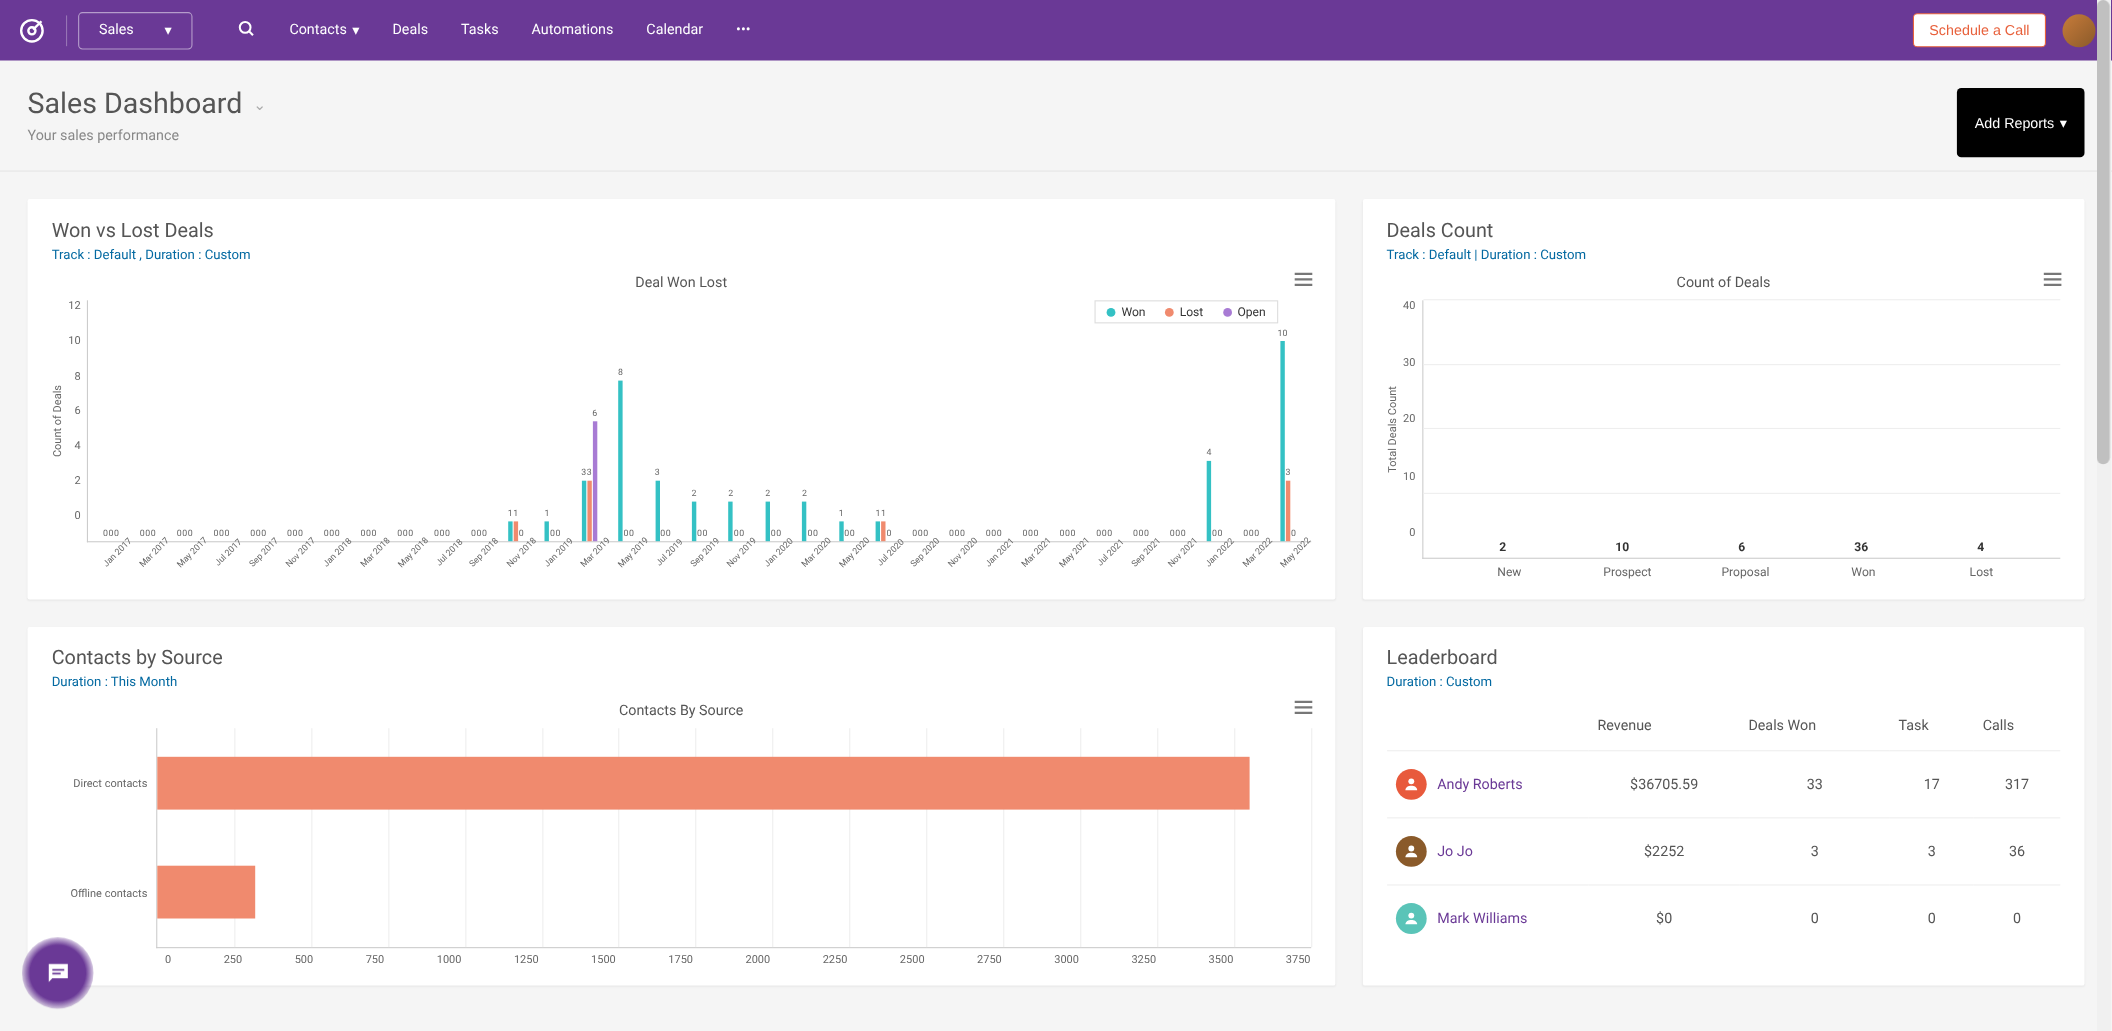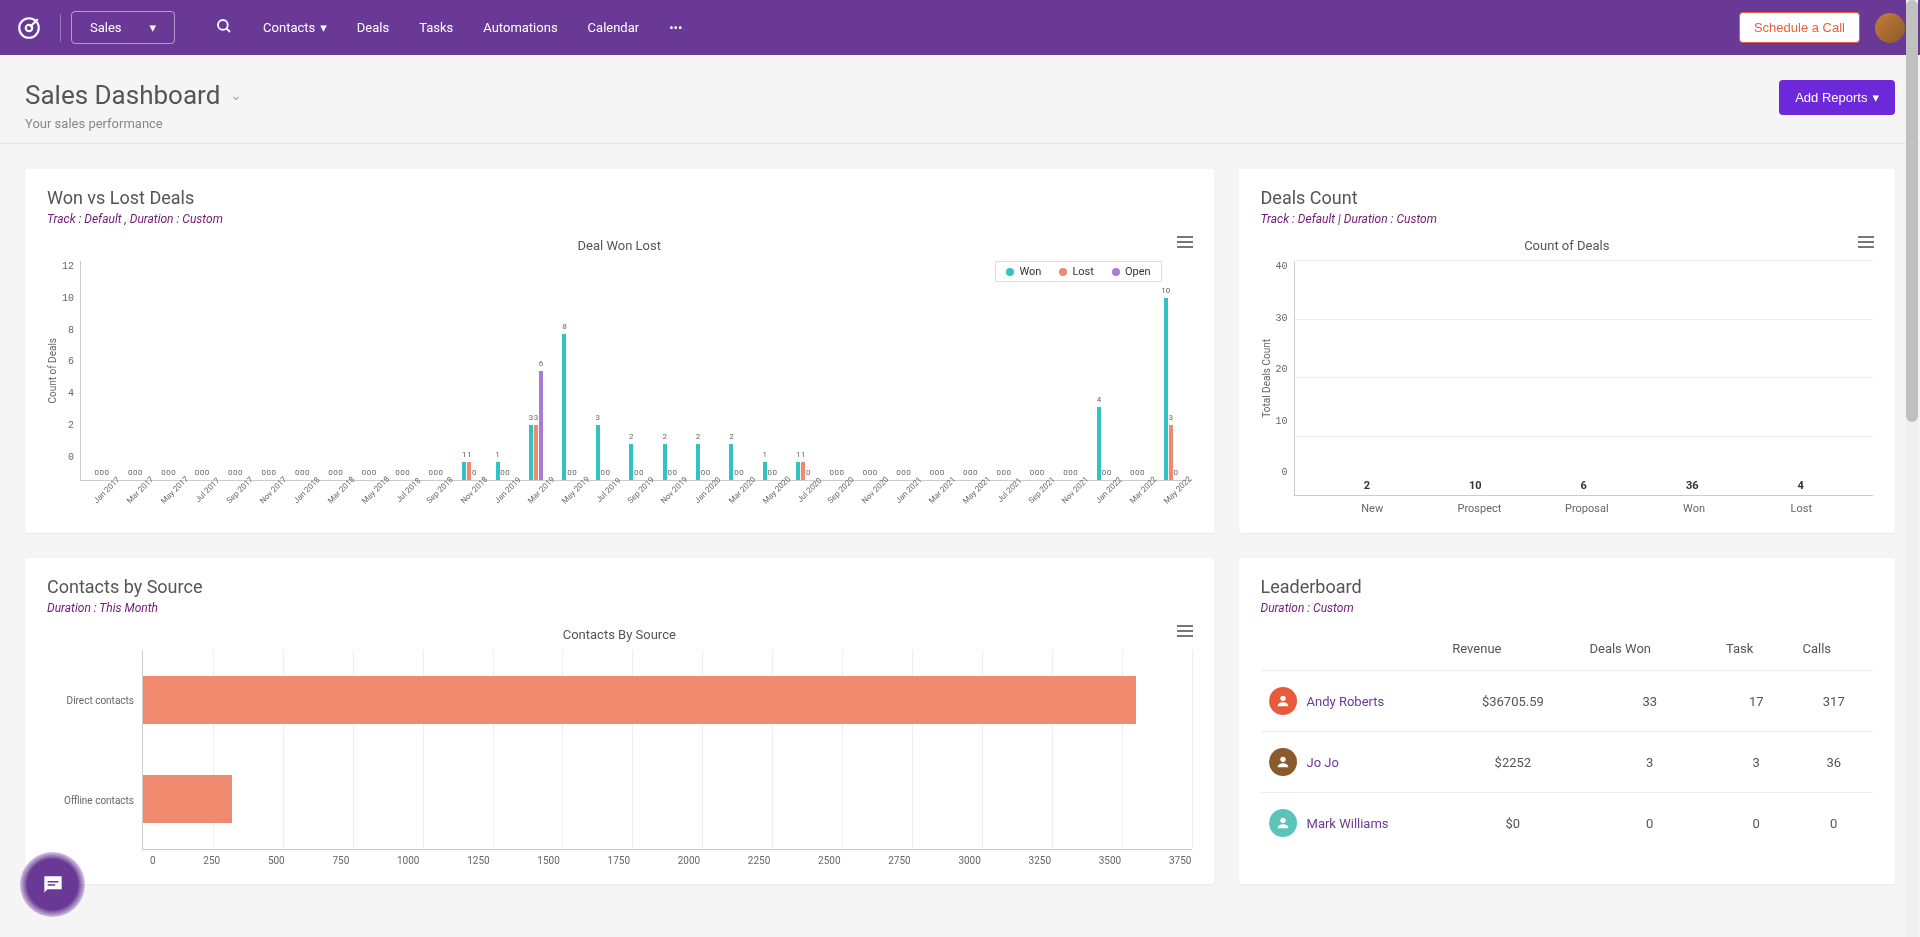--- a/index.html
+++ b/index.html
@@ -99,25 +99,25 @@
   display: flex;
   align-items: center;
   gap: 10px;
 }
 .page-subtitle {
   font-size: 13px;
   color: #888;
   margin-top: 6px;
 }
 .add-reports-btn {
-  background: #6d28d9;
+  background: #000000;
   color: #fff;
   border: none;
   border-radius: 4px;
-  padding: 10px 16px;
+  padding: 24px 16px;
   font-size: 13px;
   cursor: pointer;
   display: flex;
   align-items: center;
   gap: 5px;
 }
 
 
 .dashboard {
   display: grid;
@@ -133,23 +133,22 @@
   position: relative;
 }
 .card-title {
   font-size: 18px;
   font-weight: 400;
   color: #555;
   margin-bottom: 4px;
 }
 .card-meta {
   font-size: 12px;
-  color: #701a75;
+  color: #0369a1;
   margin-bottom: 12px;
-  font-style: italic;
 }
 .chart-title {
   font-size: 13px;
   color: #555;
   text-align: center;
   margin: 4px 0 8px;
 }
 .chart-menu {
   position: absolute;
   right: 20px;
@@ -182,21 +181,20 @@
   height: 220px;
 }
 .wl-yaxis {
   display: flex;
   flex-direction: column;
   justify-content: space-between;
   font-size: 10px;
   color: #666;
   padding: 0 6px 18px 0;
   text-align: right;
-  font-family: Liberation Mono, monospace;
 }
 .wl-ylabel {
   writing-mode: vertical-rl;
   transform: rotate(180deg);
   font-size: 10px;
   color: #666;
   margin-right: 4px;
   align-self: center;
 }
 .wl-plot {

